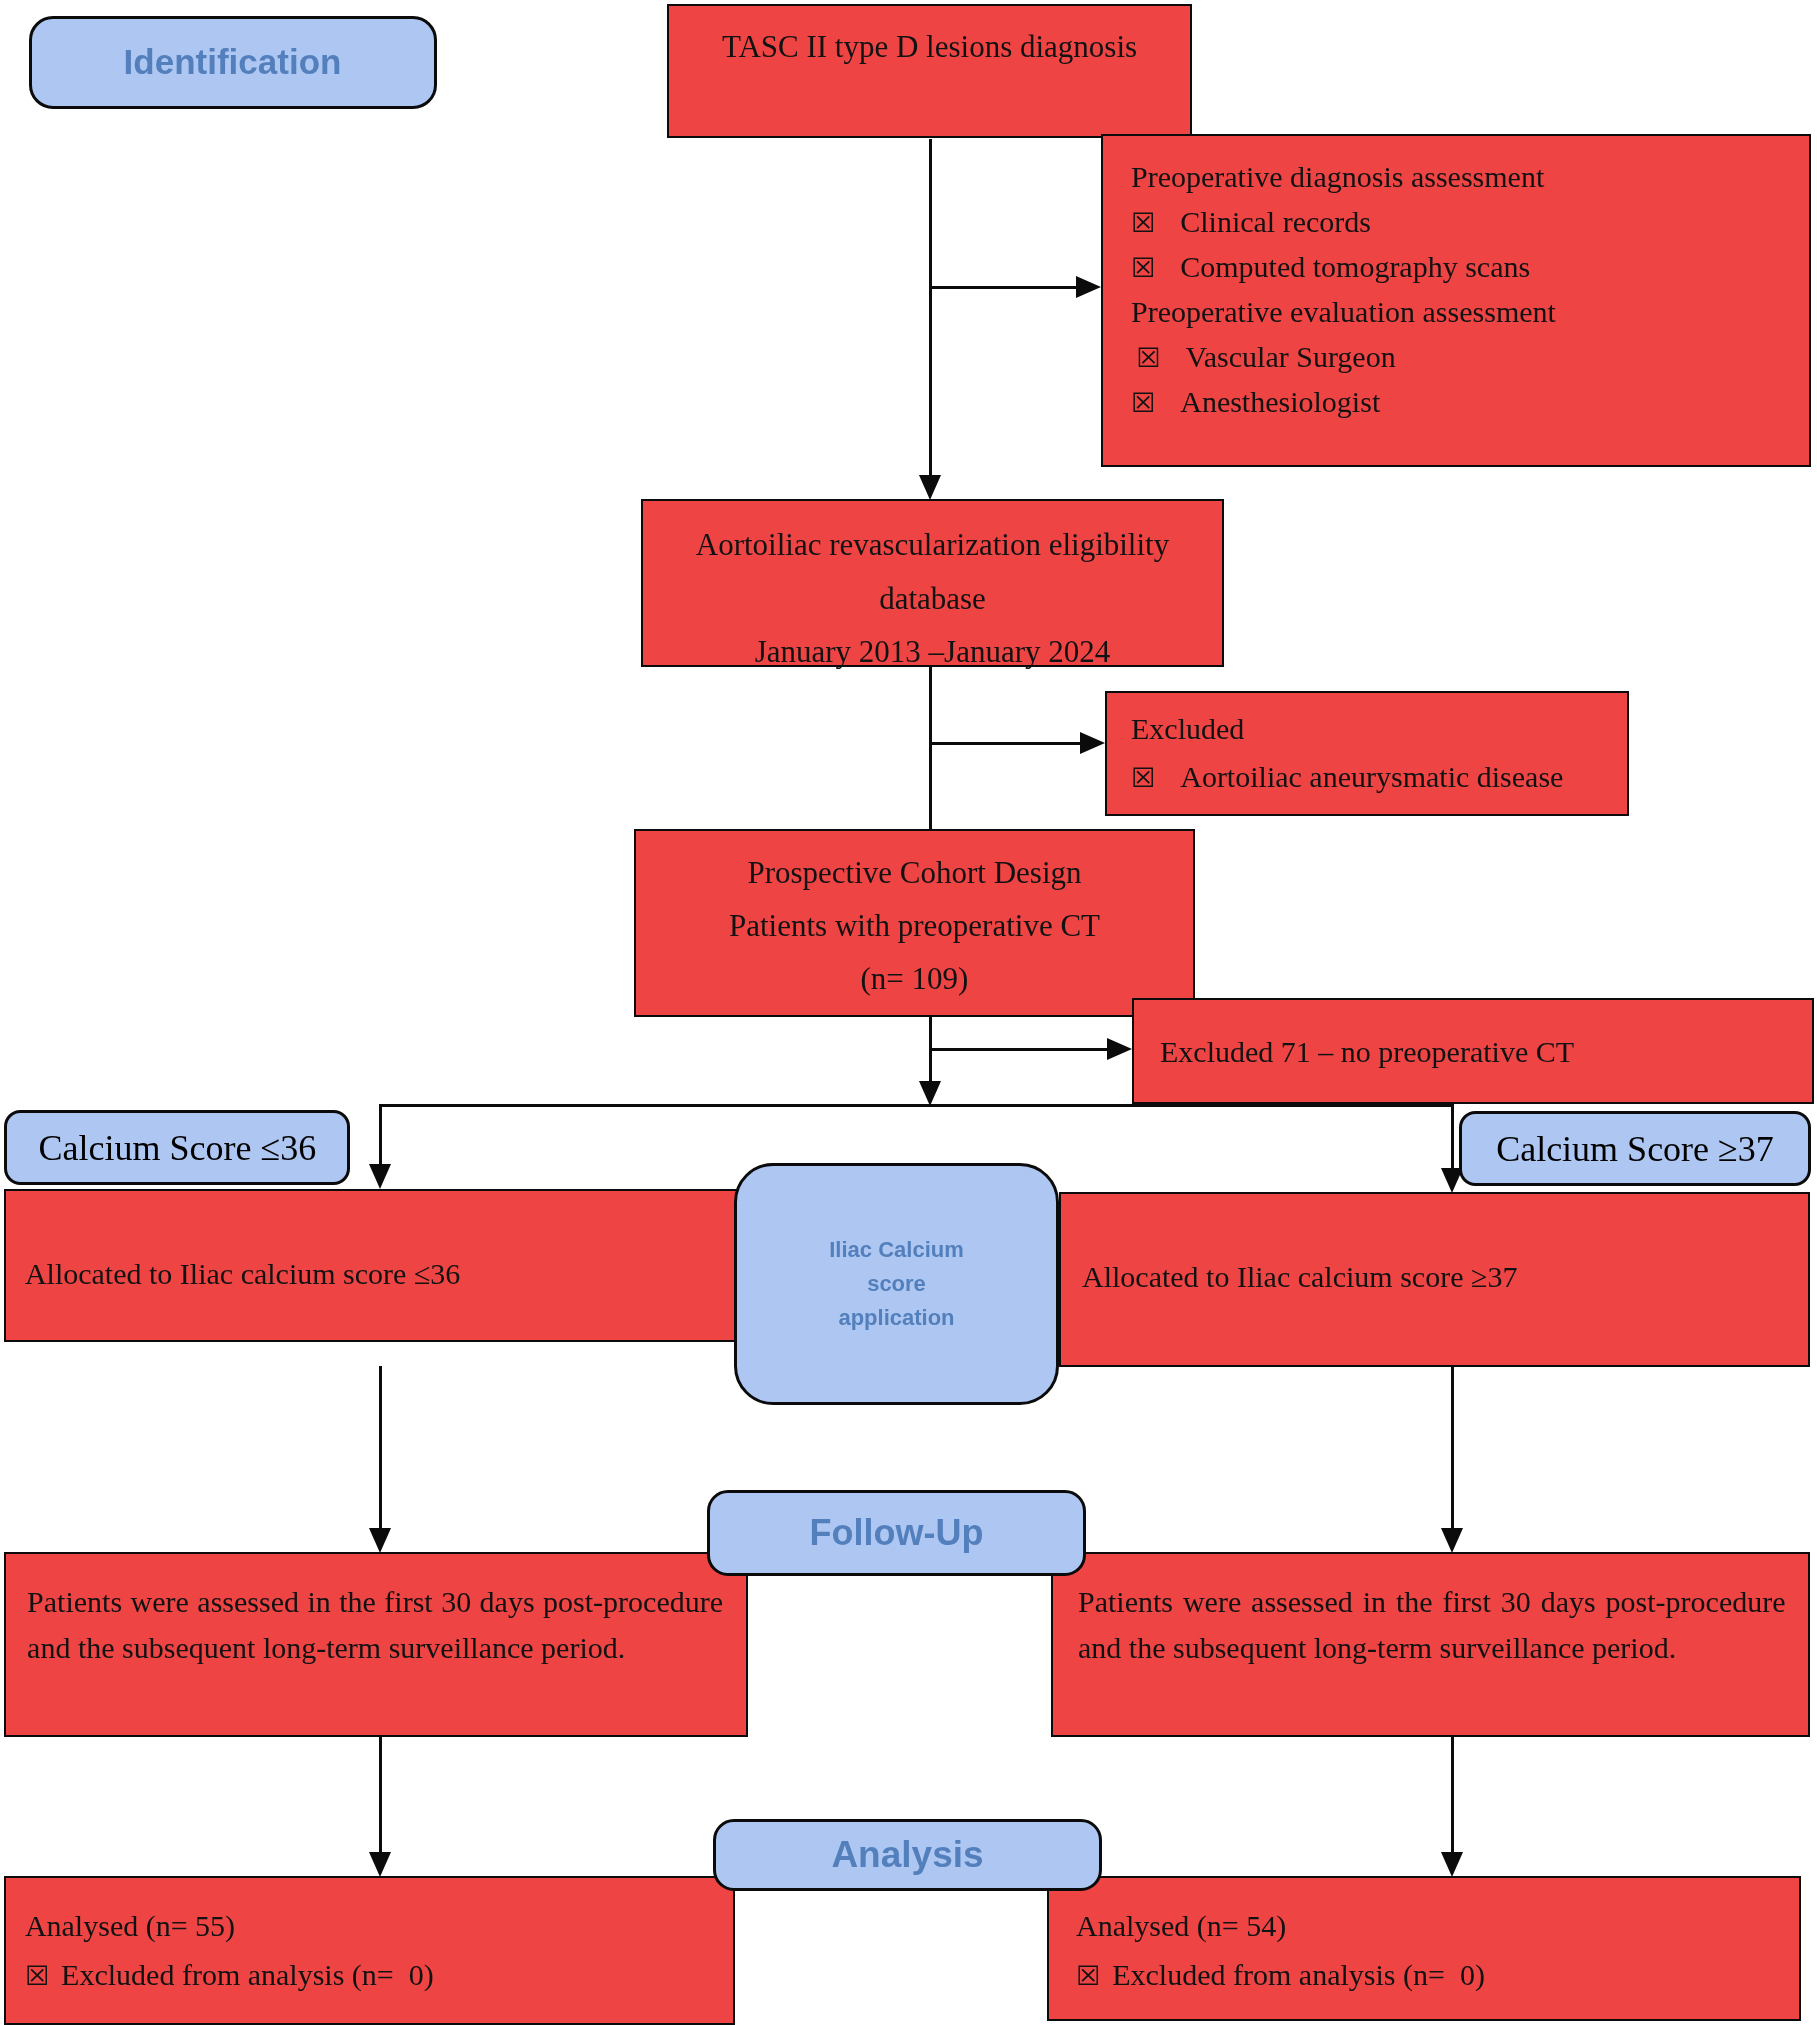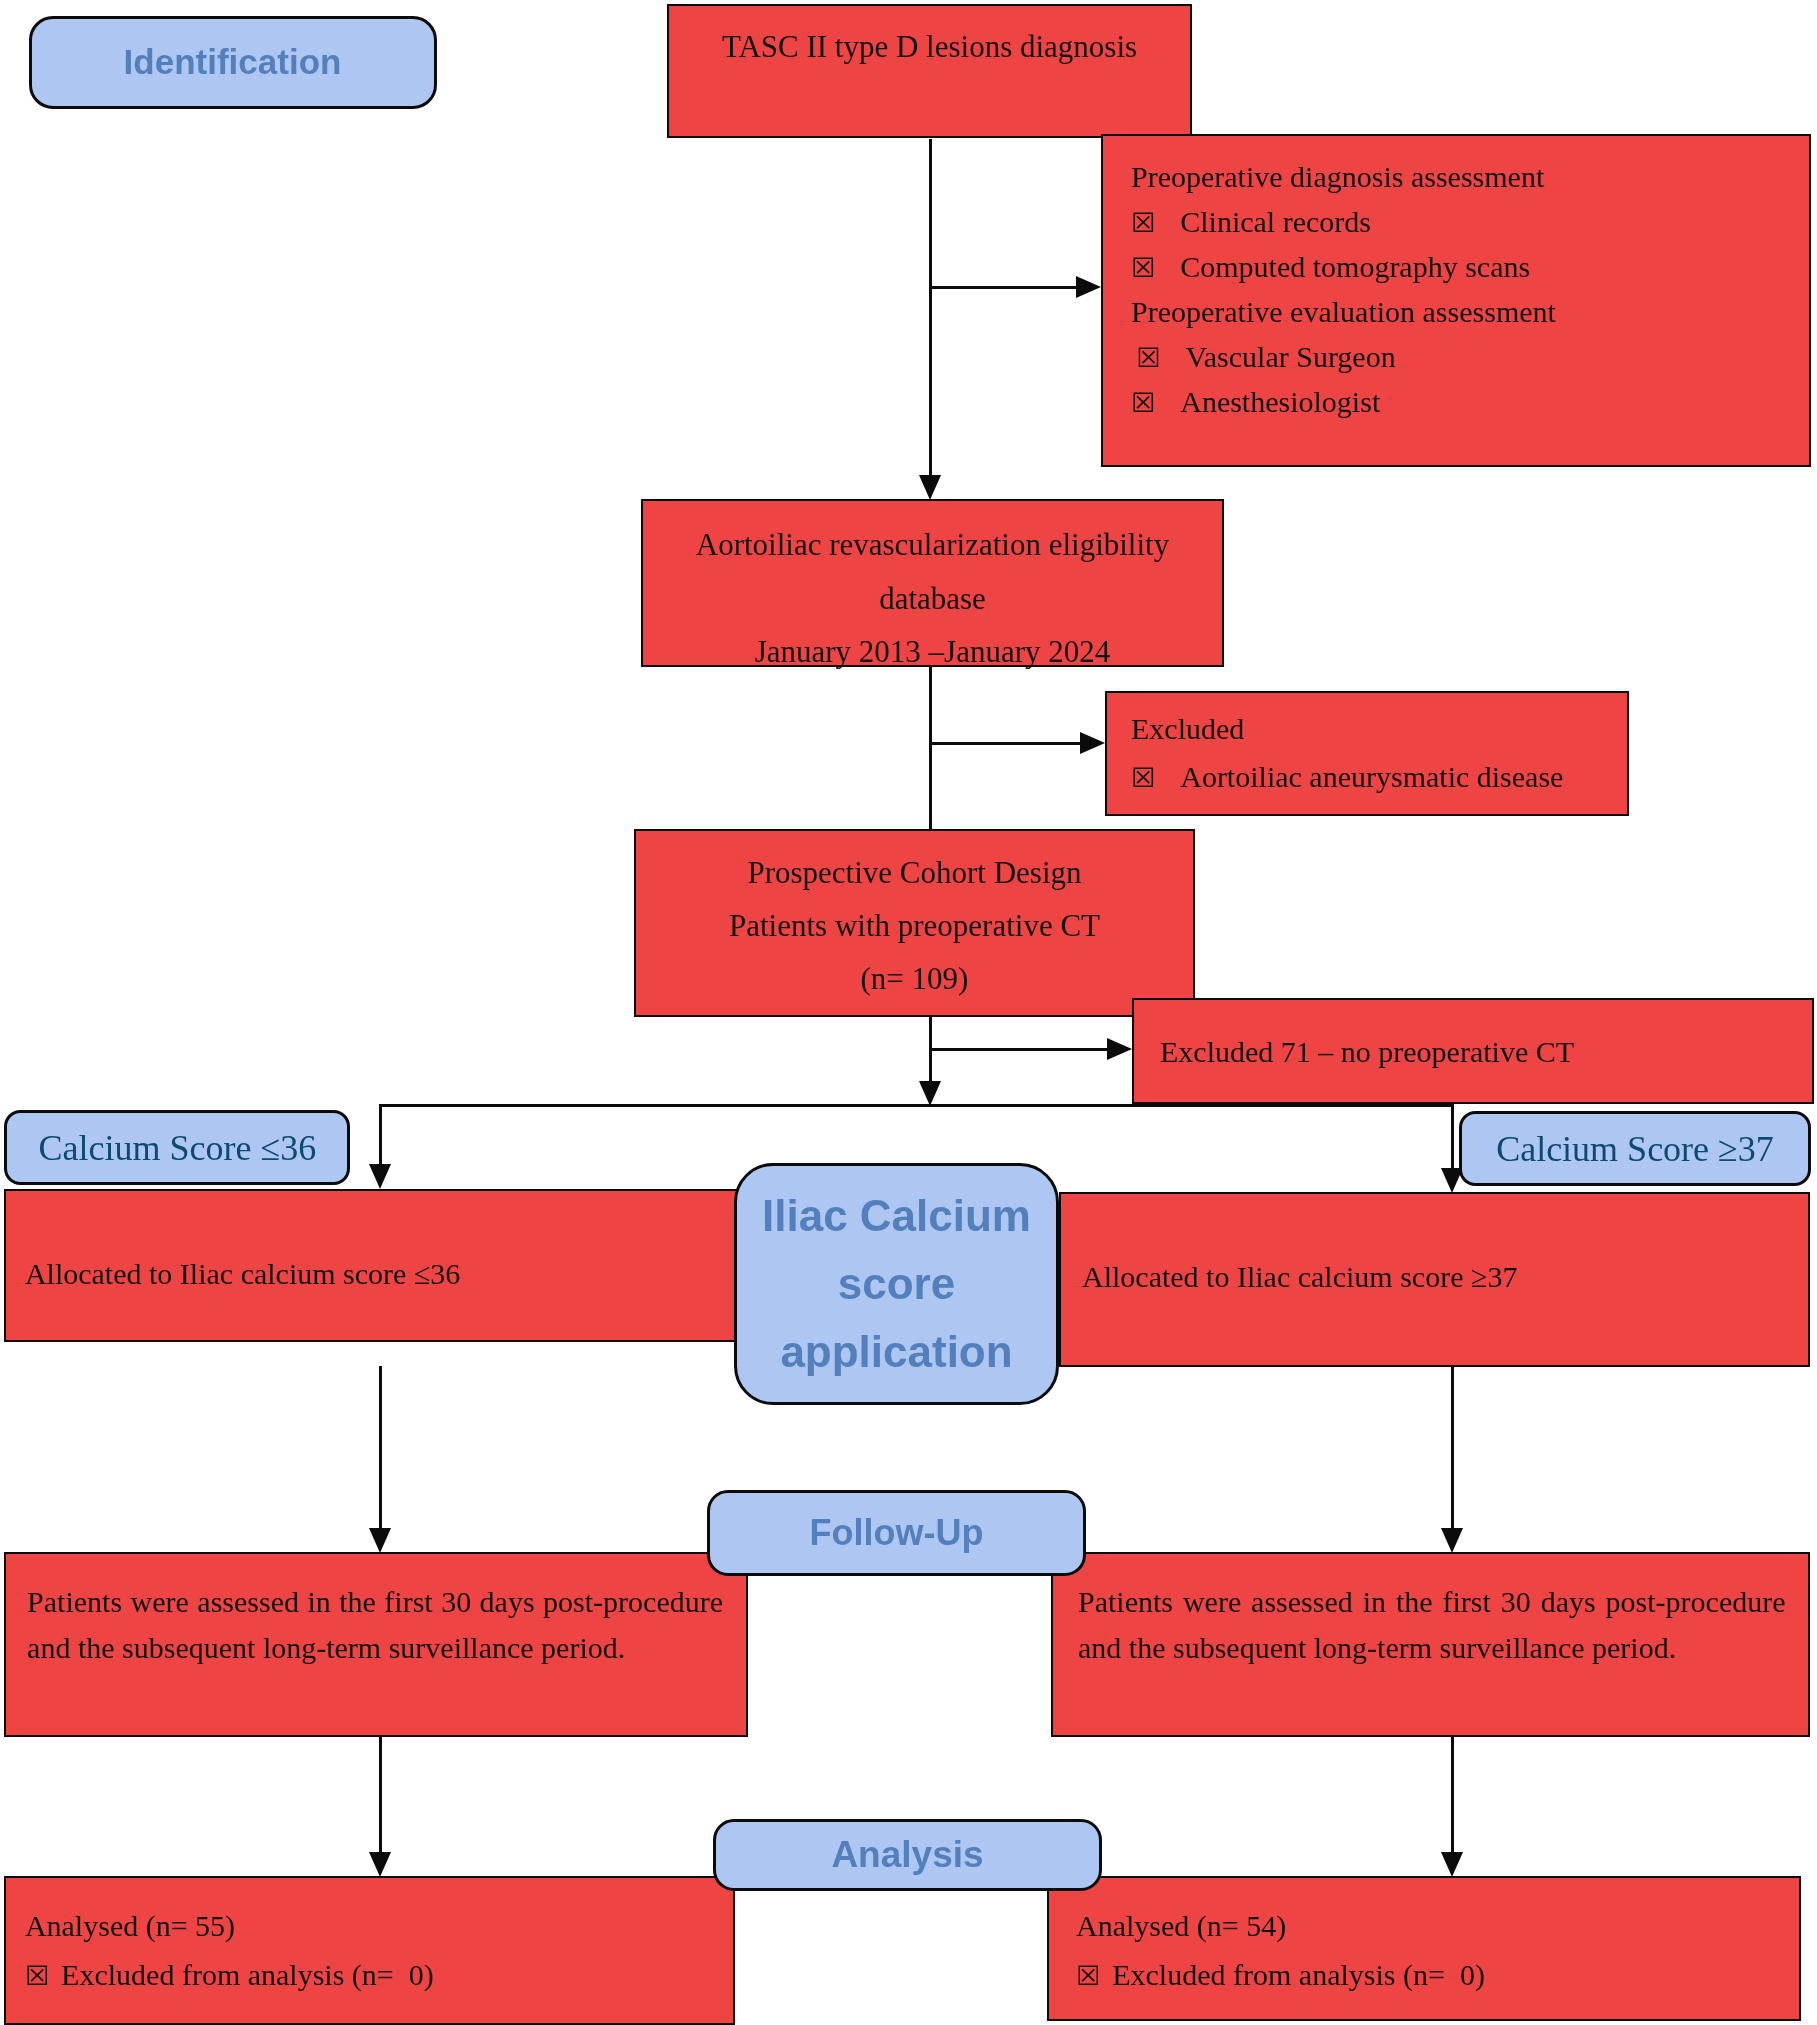--- a/index.html
+++ b/index.html
@@ -4,21 +4,21 @@
 <style>
   html,body{margin:0;padding:0;background:#ffffff;}
   #page{position:relative;width:1817px;height:2025px;background:#ffffff;overflow:hidden;
         font-family:"Liberation Serif","DejaVu Serif","DejaVu Sans",serif;color:#121212;}
   .box{position:absolute;background:#ef4444;border:2.6px solid #0b0b0b;box-sizing:border-box;z-index:2;}
   .bluebox{position:absolute;background:#aec7f2;border:3.9px solid #0b0b0b;box-sizing:border-box;z-index:5;
            display:flex;flex-direction:column;align-items:center;justify-content:center;
            font-family:"Liberation Sans","DejaVu Sans",sans-serif;font-weight:bold;color:#5380bc;}
   .serifbluebox{position:absolute;background:#aec7f2;border:3.5px solid #0b0b0b;box-sizing:border-box;z-index:5;
            display:flex;align-items:center;justify-content:center;
-           font-family:"Liberation Serif","DejaVu Serif","DejaVu Sans",serif;color:#0c4a6e;}
+           font-family:"Liberation Serif","DejaVu Serif","DejaVu Sans",serif;color:#000000;}
   .line{position:absolute;background:#0b0b0b;z-index:1;}
   .arrow-down{position:absolute;width:0;height:0;z-index:3;
               border-left:11.7px solid transparent;border-right:11.7px solid transparent;border-top:25px solid #0b0b0b;}
   .arrow-right{position:absolute;width:0;height:0;z-index:3;
               border-top:11.7px solid transparent;border-bottom:11.7px solid transparent;border-left:25px solid #0b0b0b;}
   .t70{font-size:30px;line-height:1.5;}
   .bullet{display:inline-block;margin-right:25px;font-size:27px;
           font-family:"DejaVu Sans","Liberation Serif",serif;}
   .pre{white-space:pre-wrap;}
 </style>
@@ -122,21 +122,21 @@
   </div>
 
   <div class="serifbluebox" style="left:4.3px;top:1110px;width:346px;height:75px;border-radius:16.4px;font-size:36px;">
     <span>Calcium Score ≤36</span>
   </div>
 
   <div class="serifbluebox" style="left:1459px;top:1111px;width:352px;height:75px;border-radius:16.4px;font-size:36px;">
     <span>Calcium Score ≥37</span>
   </div>
 
-  <div class="bluebox" style="left:734px;top:1163px;width:325px;height:242px;border-radius:39px;font-size:44px;line-height:1.55;">
+  <div class="bluebox" style="left:734px;top:1163px;width:325px;height:242px;border-radius:39px;font-size:22px;line-height:1.55;">
     <span>Iliac Calcium</span>
     <span>score</span>
     <span>application</span>
   </div>
 
   <div class="bluebox" style="left:707px;top:1490px;width:379px;height:86px;border-radius:21px;font-size:36px;">
     <span>Follow-Up</span>
   </div>
 
   <div class="bluebox" style="left:713px;top:1819px;width:389px;height:72px;border-radius:21px;font-size:37px;">

